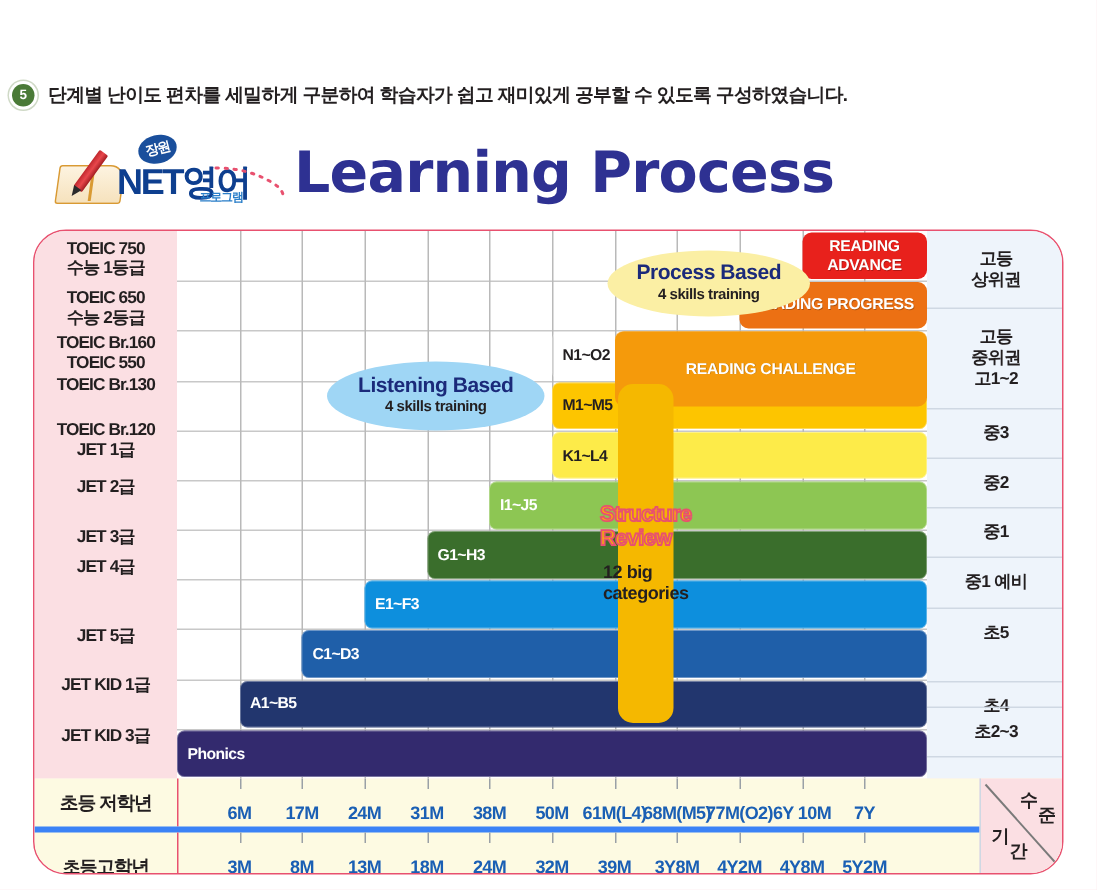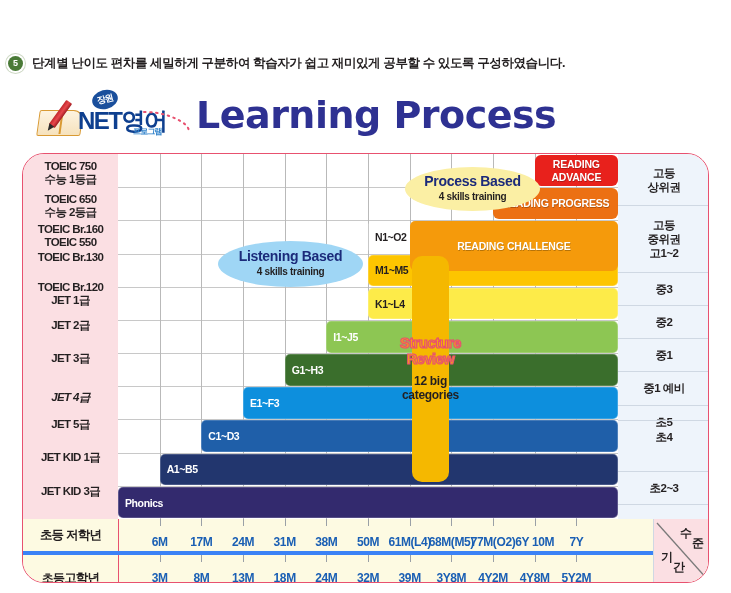--- a/index.html
+++ b/index.html
@@ -173,21 +173,21 @@
   #bubble-listening { background: #9fd6f5; }
   #bubble-reading   { background: #fbefa4; }
 
   
   #structure {
     position: absolute;
     background: #f5b800;
     border-radius: 10px;
     display: flex; flex-direction: column;
     align-items: center; justify-content: center;
-    text-align: center;
+    text-align: left;
   }
   #structure .sr-title {
     font-size: 14.5px; font-weight: bold; line-height: 16px;
     color: #f5b800;
     -webkit-text-stroke: 1.2px #e8516f;
     letter-spacing: -0.4px;
     text-shadow: 0 0 1px #e8516f;
   }
   #structure .sr-sub {
     margin-top: 7px;
@@ -299,21 +299,21 @@
       <div class="lv-label" style="top: 123.943px; height: 31.5227px;">
         <span>TOEIC Br.120</span>
         <span>JET 1급</span>
       </div>
       <div class="lv-label" style="top: 155.466px; height: 31.5227px;">
         <span>JET 2급</span>
       </div>
       <div class="lv-label" style="top: 188.648px; height: 31.5227px;">
         <span>JET 3급</span>
       </div>
-      <div class="lv-label" style="top: 228px; height: 31.5227px; font-style: italic;">
+      <div class="lv-label" style="top: 209px; height: 31.5227px;">
         <span>JET 4급</span>
       </div>
       <div class="lv-label" style="top: 255.011px; height: 31.5227px;">
         <span>JET 5급</span>
       </div>
       <div class="lv-label" style="top: 288.193px; height: 31.5227px;">
         <span>JET KID 1급</span>
       </div>
       <div class="lv-label" style="top: 321.375px; height: 31.5227px;">
         <span>JET KID 3급</span>
@@ -407,21 +407,21 @@
       </div>
       <div class="gr-label" style="top: 184.159px; height: 33.1818px;">
         <span>중1</span>
       </div>
       <div class="gr-label" style="top: 217.341px; height: 33.1818px;">
         <span>중1 예비</span>
       </div>
       <div class="gr-label" style="top: 250.523px; height: 33.1818px;">
         <span>초5</span>
       </div>
-      <div class="gr-label" style="top: 266px; height: 33.1818px;">
+      <div class="gr-label" style="top: 300px; height: 33.1818px;">
         <span>초4</span>
       </div>
       <div class="gr-label" style="top: 316.886px; height: 33.1818px;">
         <span>초2~3</span>
       </div>
       <div class="gr-label" style="top: 350.068px; height: 48.1136px;">
         <span>초1</span>
       </div>
     </div>
 

